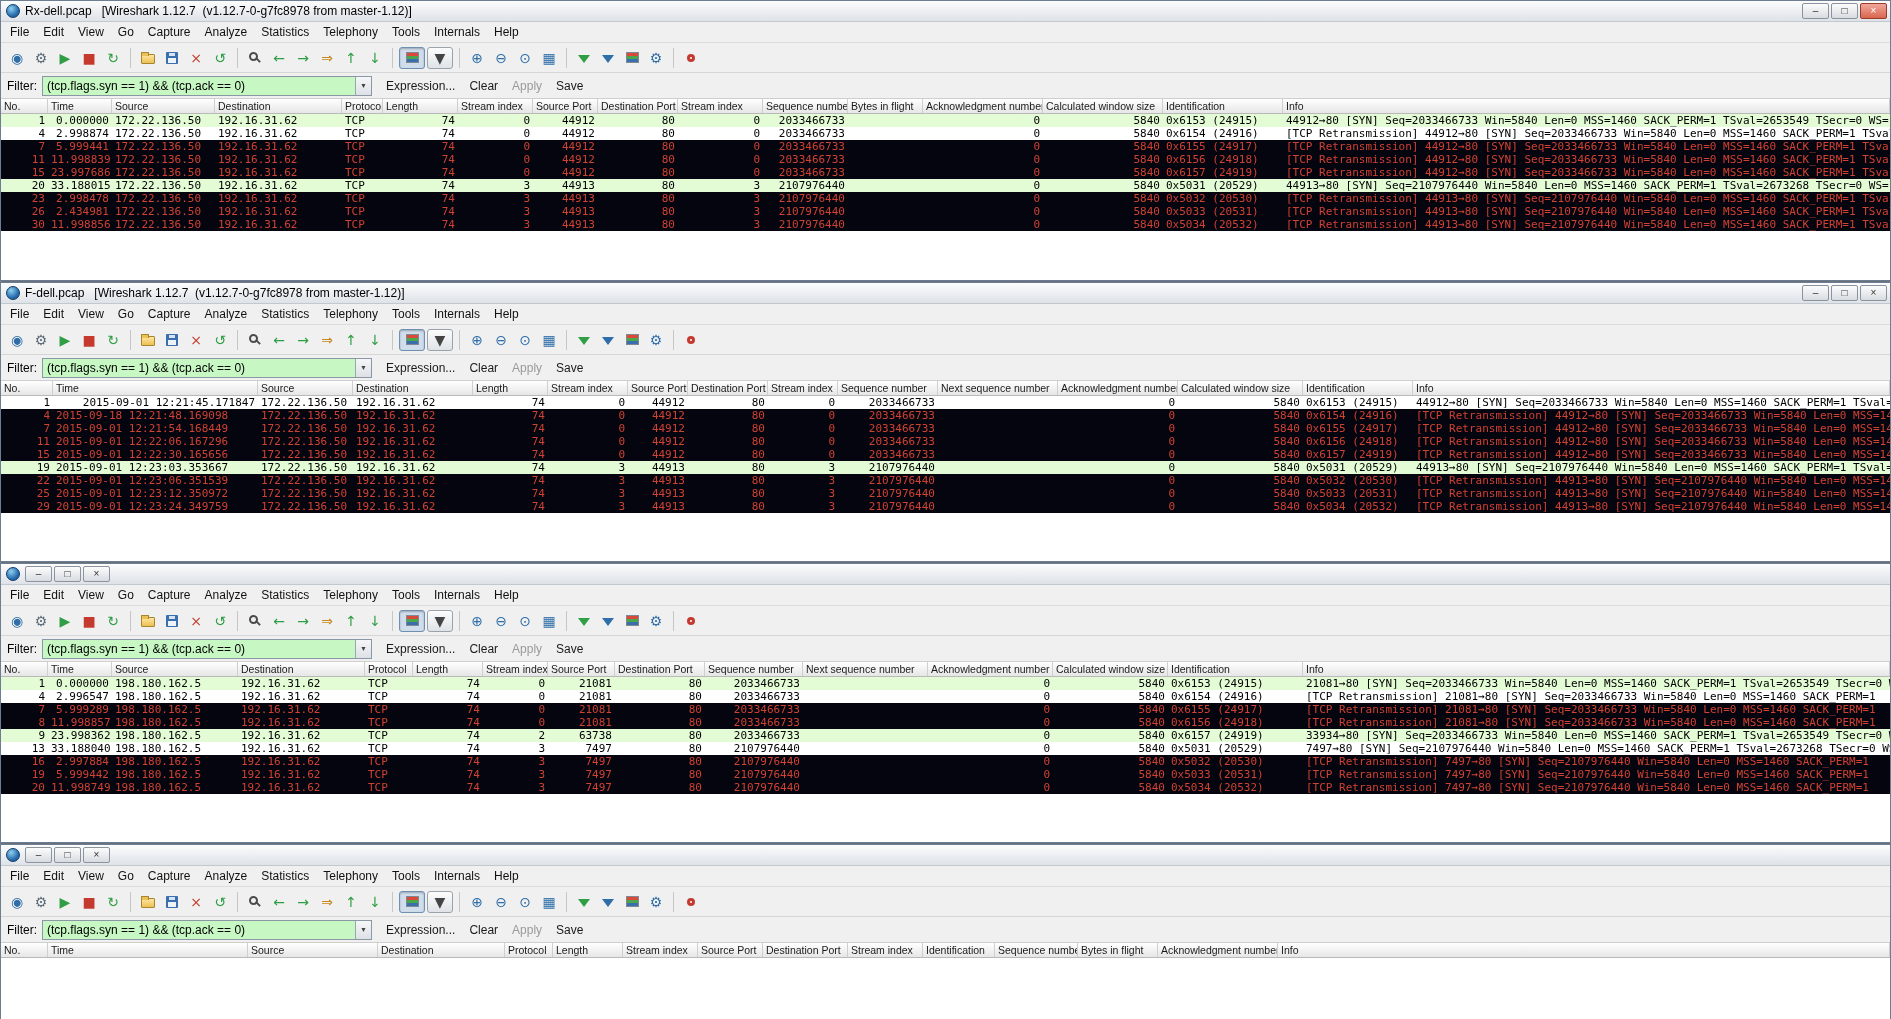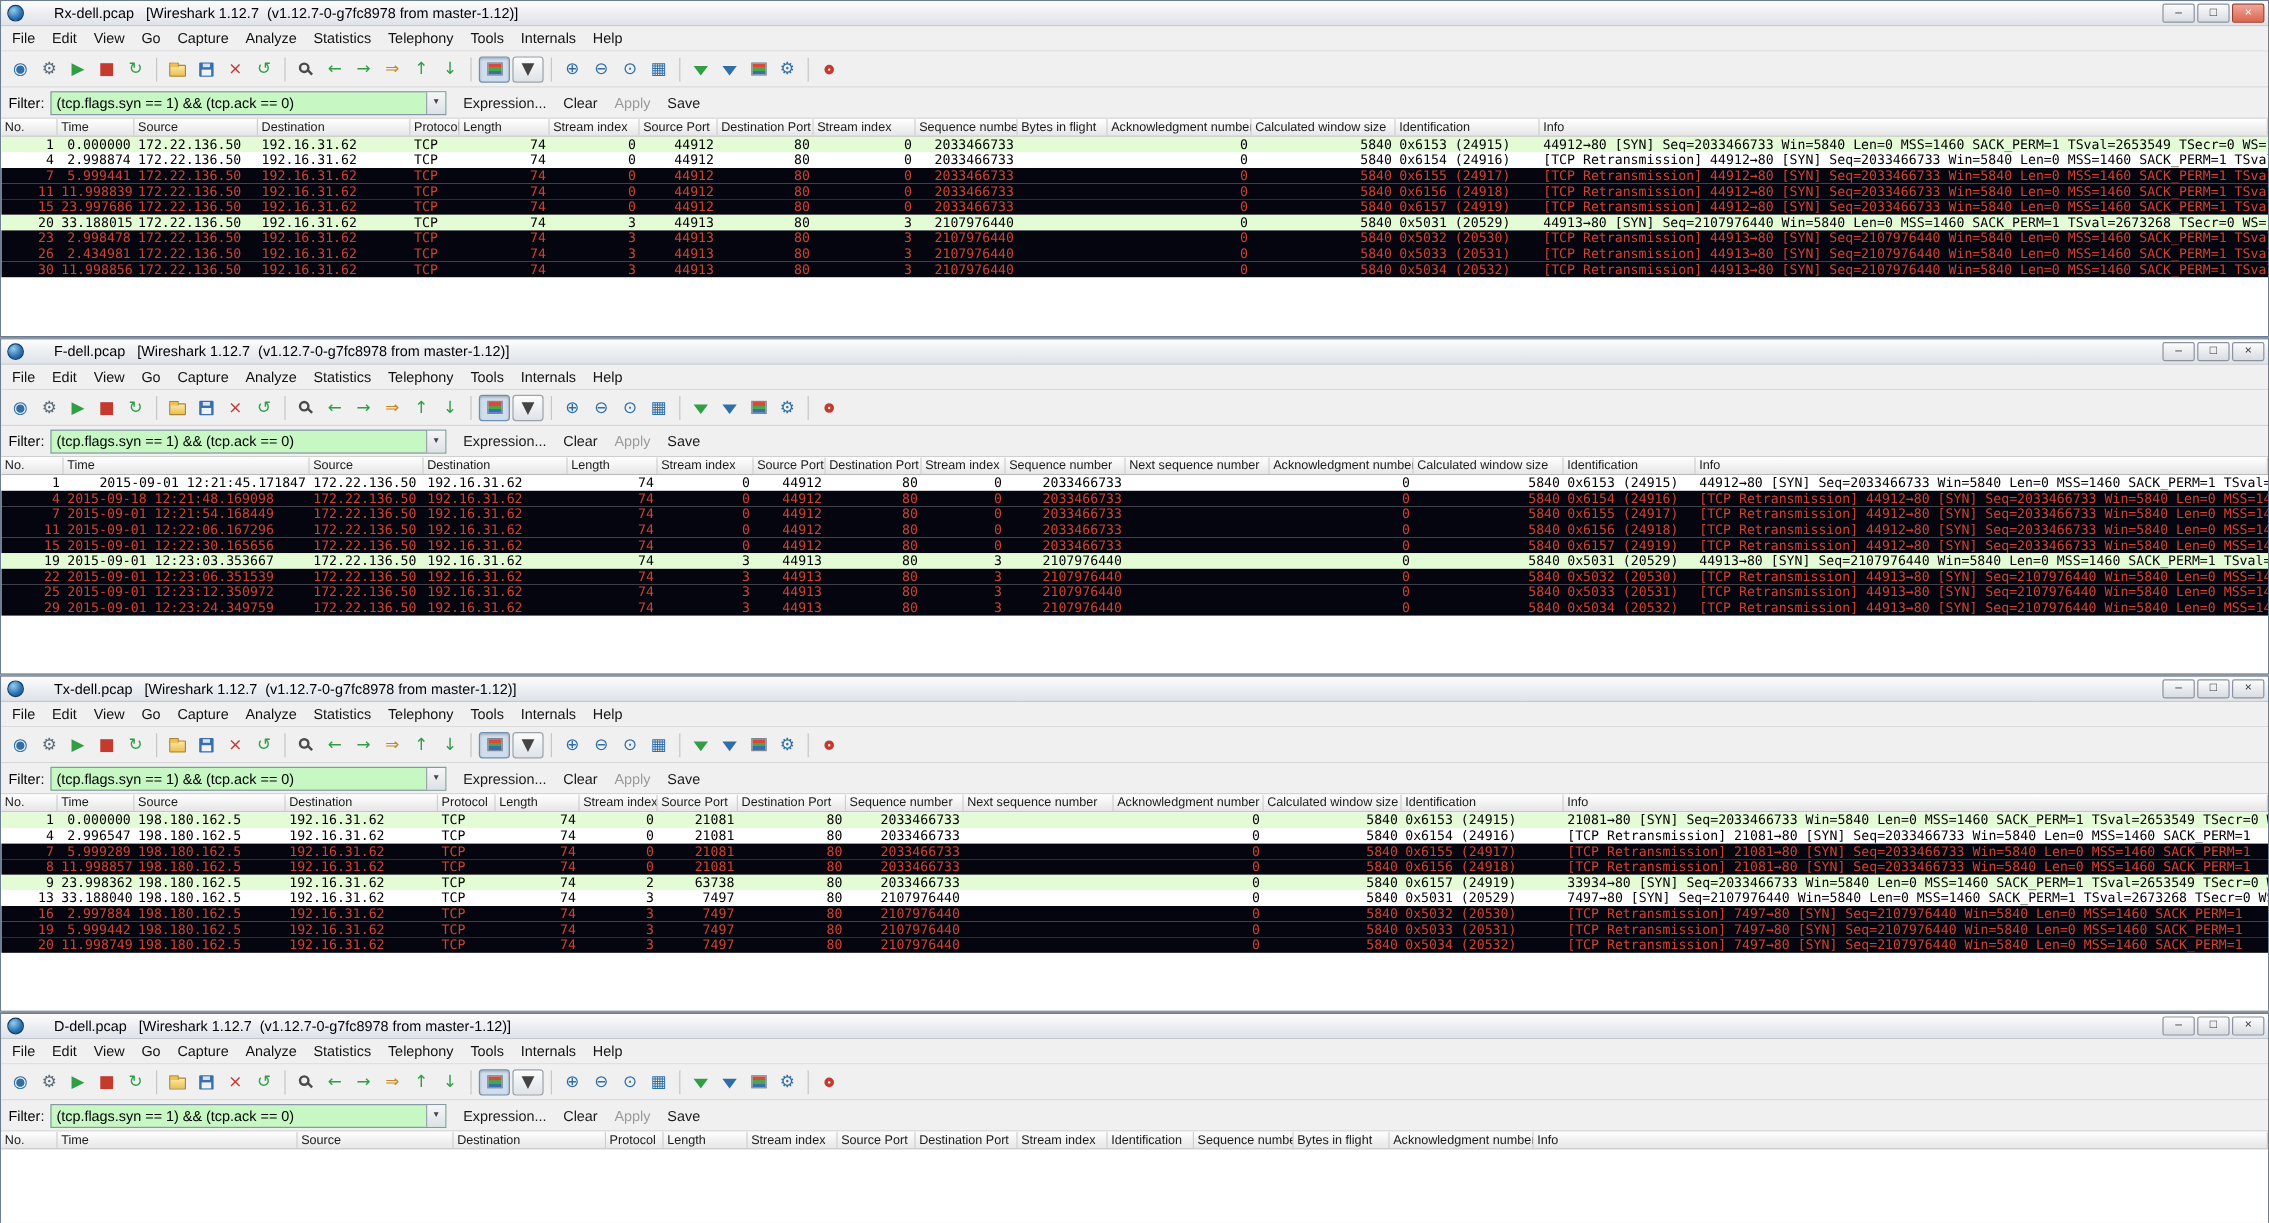--- a/index.html
+++ b/index.html
@@ -17,21 +17,20 @@
     box-shadow: 0 1px 3px rgba(0,0,0,.35);
   }
   .win:first-child { height: 281px; }
 
   
   .titlebar {
     height: 21px; flex: none; display: flex; align-items: center;
     padding: 0 3px 0 5px; font-size: 12px; color: #000;
     background: linear-gradient(#fdfdfd, #e9ecf0 60%, #dfe3e8);
     border-bottom: 1px solid #c2c8cf;
-    gap: 20px;
   }
   .appicon {
     width: 14px; height: 14px; flex: none; margin-right: 5px;
     border-radius: 50%; border: 1px solid #123c66;
     background: radial-gradient(circle at 35% 30%, #8fd0f0, #2a6fb0 60%, #174a80);
   }
   .title { flex: 1; white-space: pre; overflow: hidden; }
   .ctrls { display: flex; gap: 2px; flex: none; }
   .wbtn {
     width: 27px; height: 16px; border: 1px solid #8a939e; border-radius: 2px;
@@ -702,21 +701,20 @@
             <div class="pcell" style="width: 125px; text-align: right;">5840</div>
             <div class="pcell" style="width: 110px; text-align: left;">0x5034 (20532)</div>
             <div class="pcell grow" style="text-align: left;">[TCP Retransmission] 44913→80 [SYN] Seq=2107976440 Win=5840 Len=0 MSS=1460 SACK_PERM=1</div>
           </div>
         </div>
       </div>
     </div>
     <div class="win">
       <div class="titlebar">
         <span class="appicon"></span>
-        <span class="title">Tx-dell.pcap   [Wireshark 1.12.7  (v1.12.7-0-g7fc8978 from master-1.12)]</span>
         <span class="ctrls">
           <span class="wbtn">–</span>
           <span class="wbtn">□</span>
           <span class="wbtn close">×</span>
         </span>
       </div>
       <div class="menubar">
         <span class="mitem">File</span>
         <span class="mitem">Edit</span>
         <span class="mitem">View</span>
@@ -997,21 +995,20 @@
             <div class="pcell" style="width: 115px; text-align: right;">5840</div>
             <div class="pcell" style="width: 135px; text-align: left;">0x5034 (20532)</div>
             <div class="pcell grow" style="text-align: left;">[TCP Retransmission] 7497→80 [SYN] Seq=2107976440 Win=5840 Len=0 MSS=1460 SACK_PERM=1</div>
           </div>
         </div>
       </div>
     </div>
     <div class="win">
       <div class="titlebar">
         <span class="appicon"></span>
-        <span class="title">D-dell.pcap   [Wireshark 1.12.7  (v1.12.7-0-g7fc8978 from master-1.12)]</span>
         <span class="ctrls">
           <span class="wbtn">–</span>
           <span class="wbtn">□</span>
           <span class="wbtn close">×</span>
         </span>
       </div>
       <div class="menubar">
         <span class="mitem">File</span>
         <span class="mitem">Edit</span>
         <span class="mitem">View</span>

